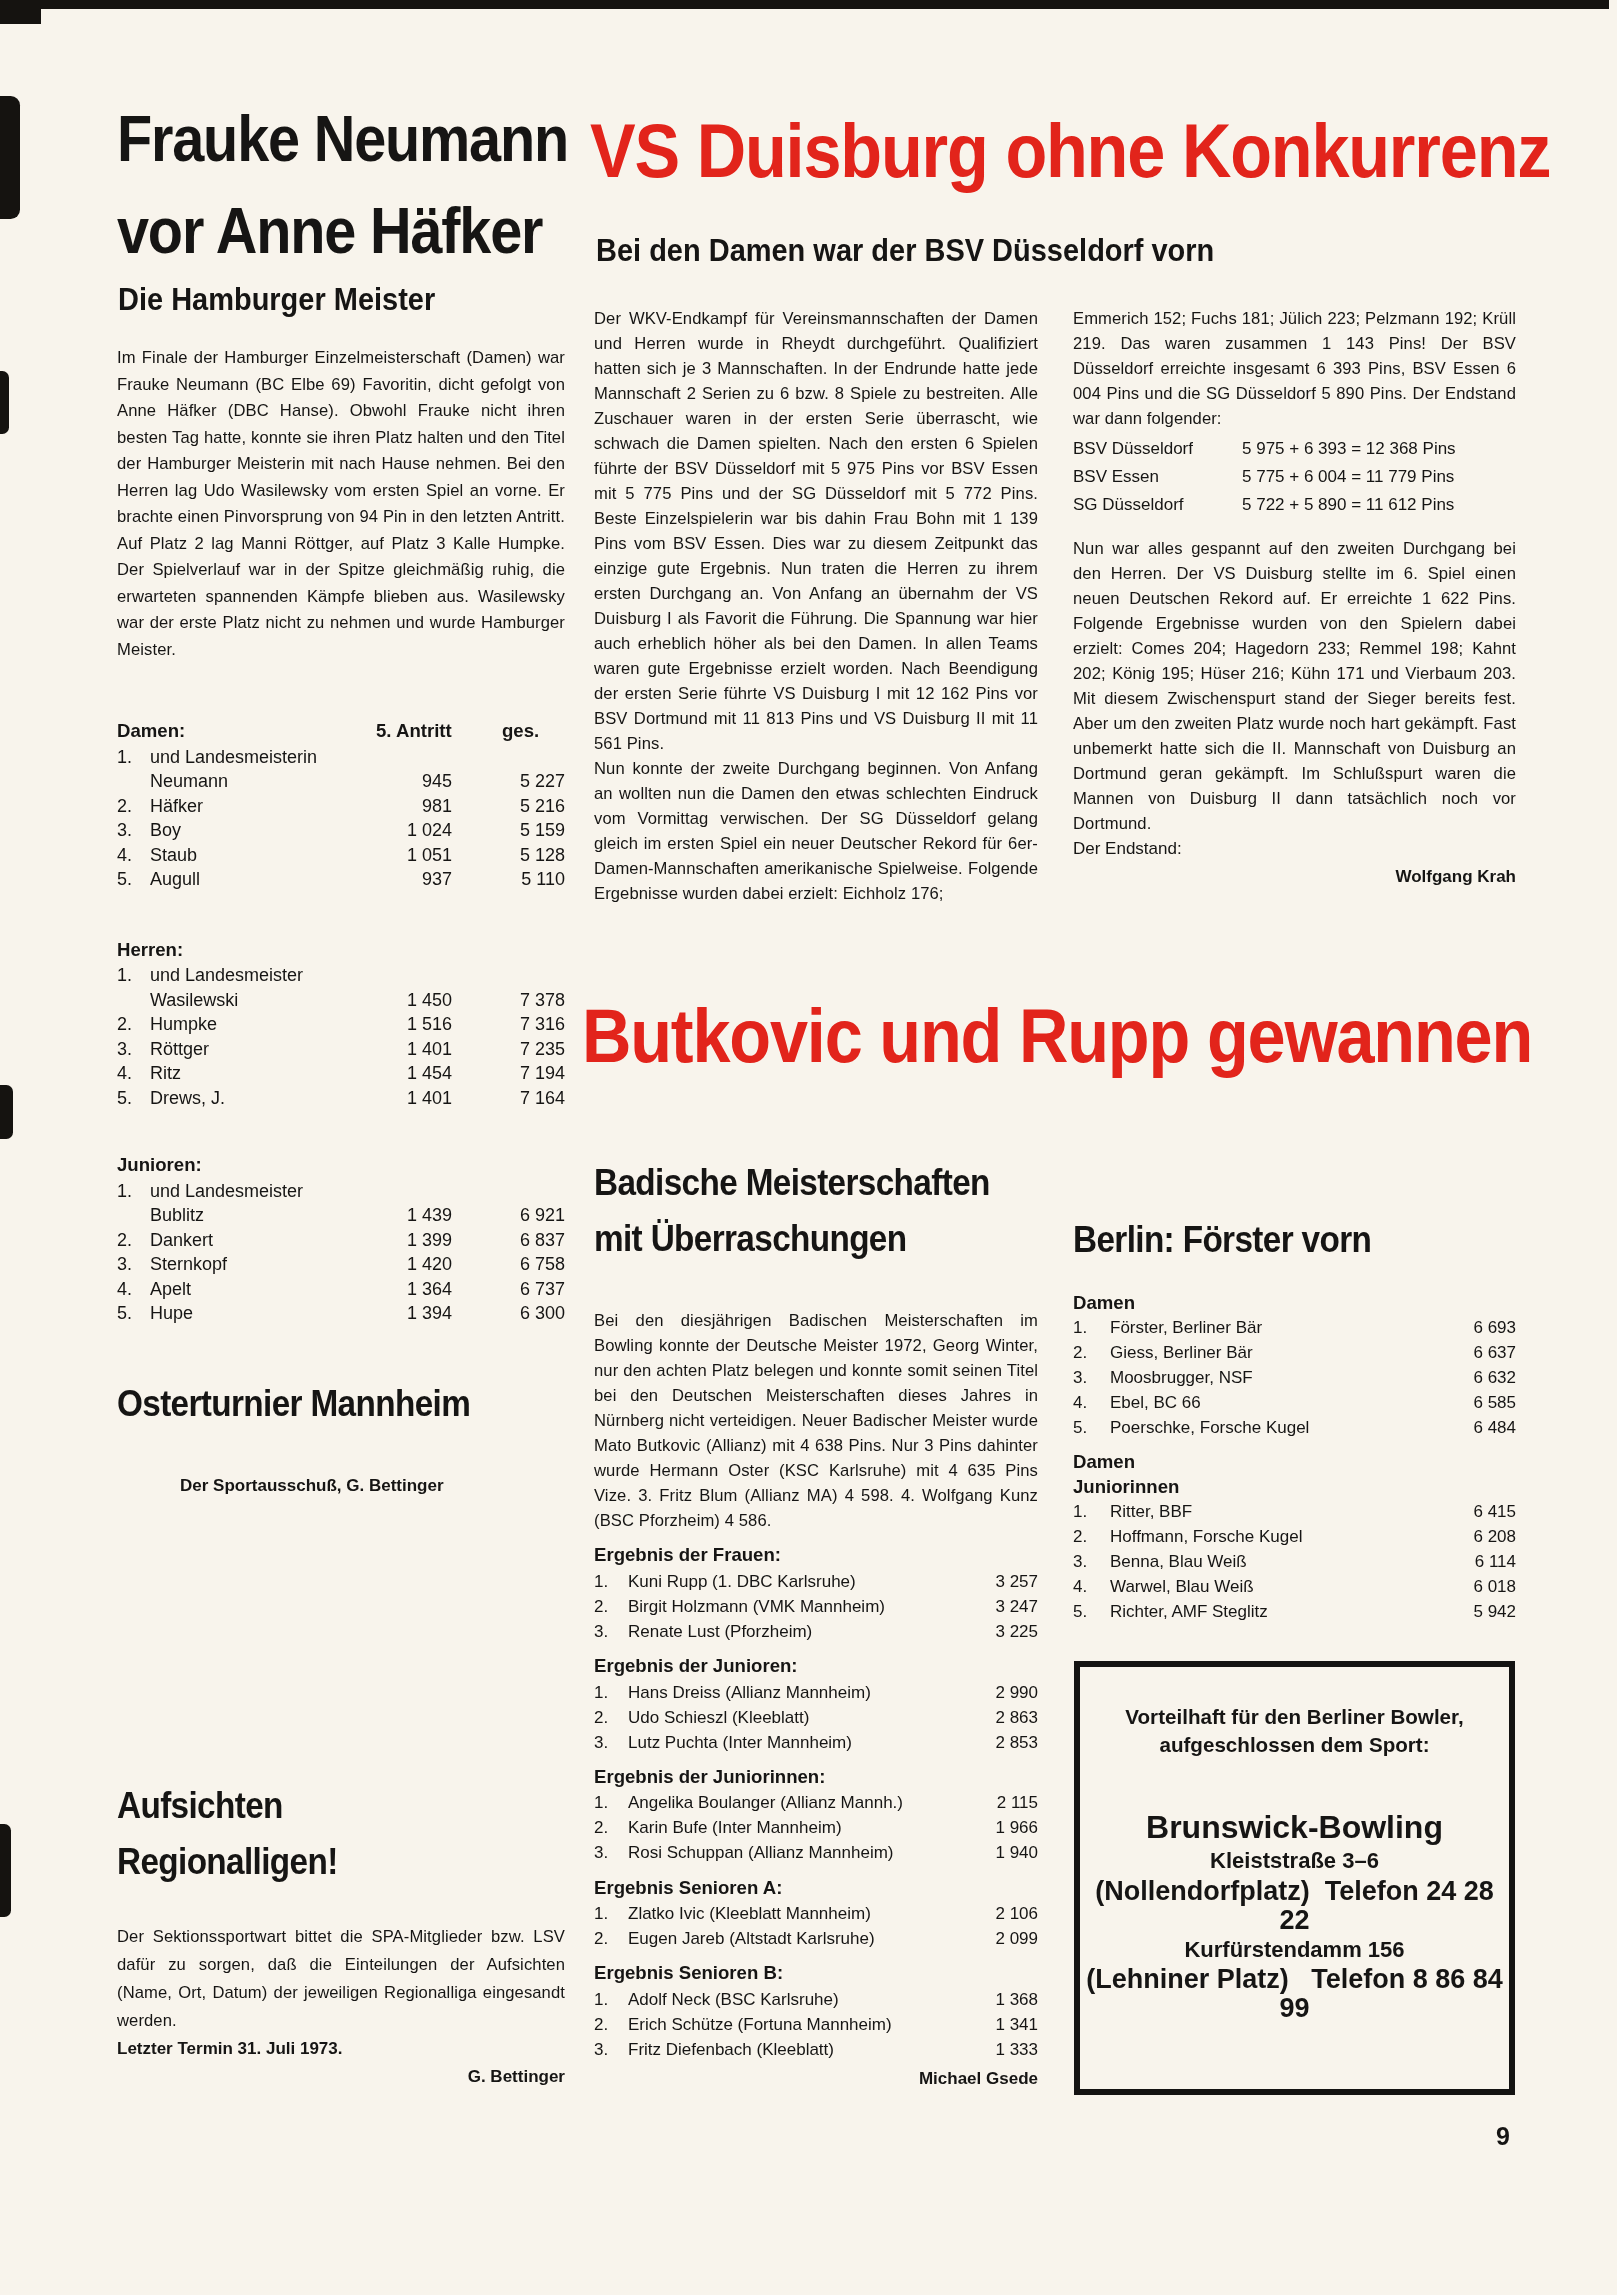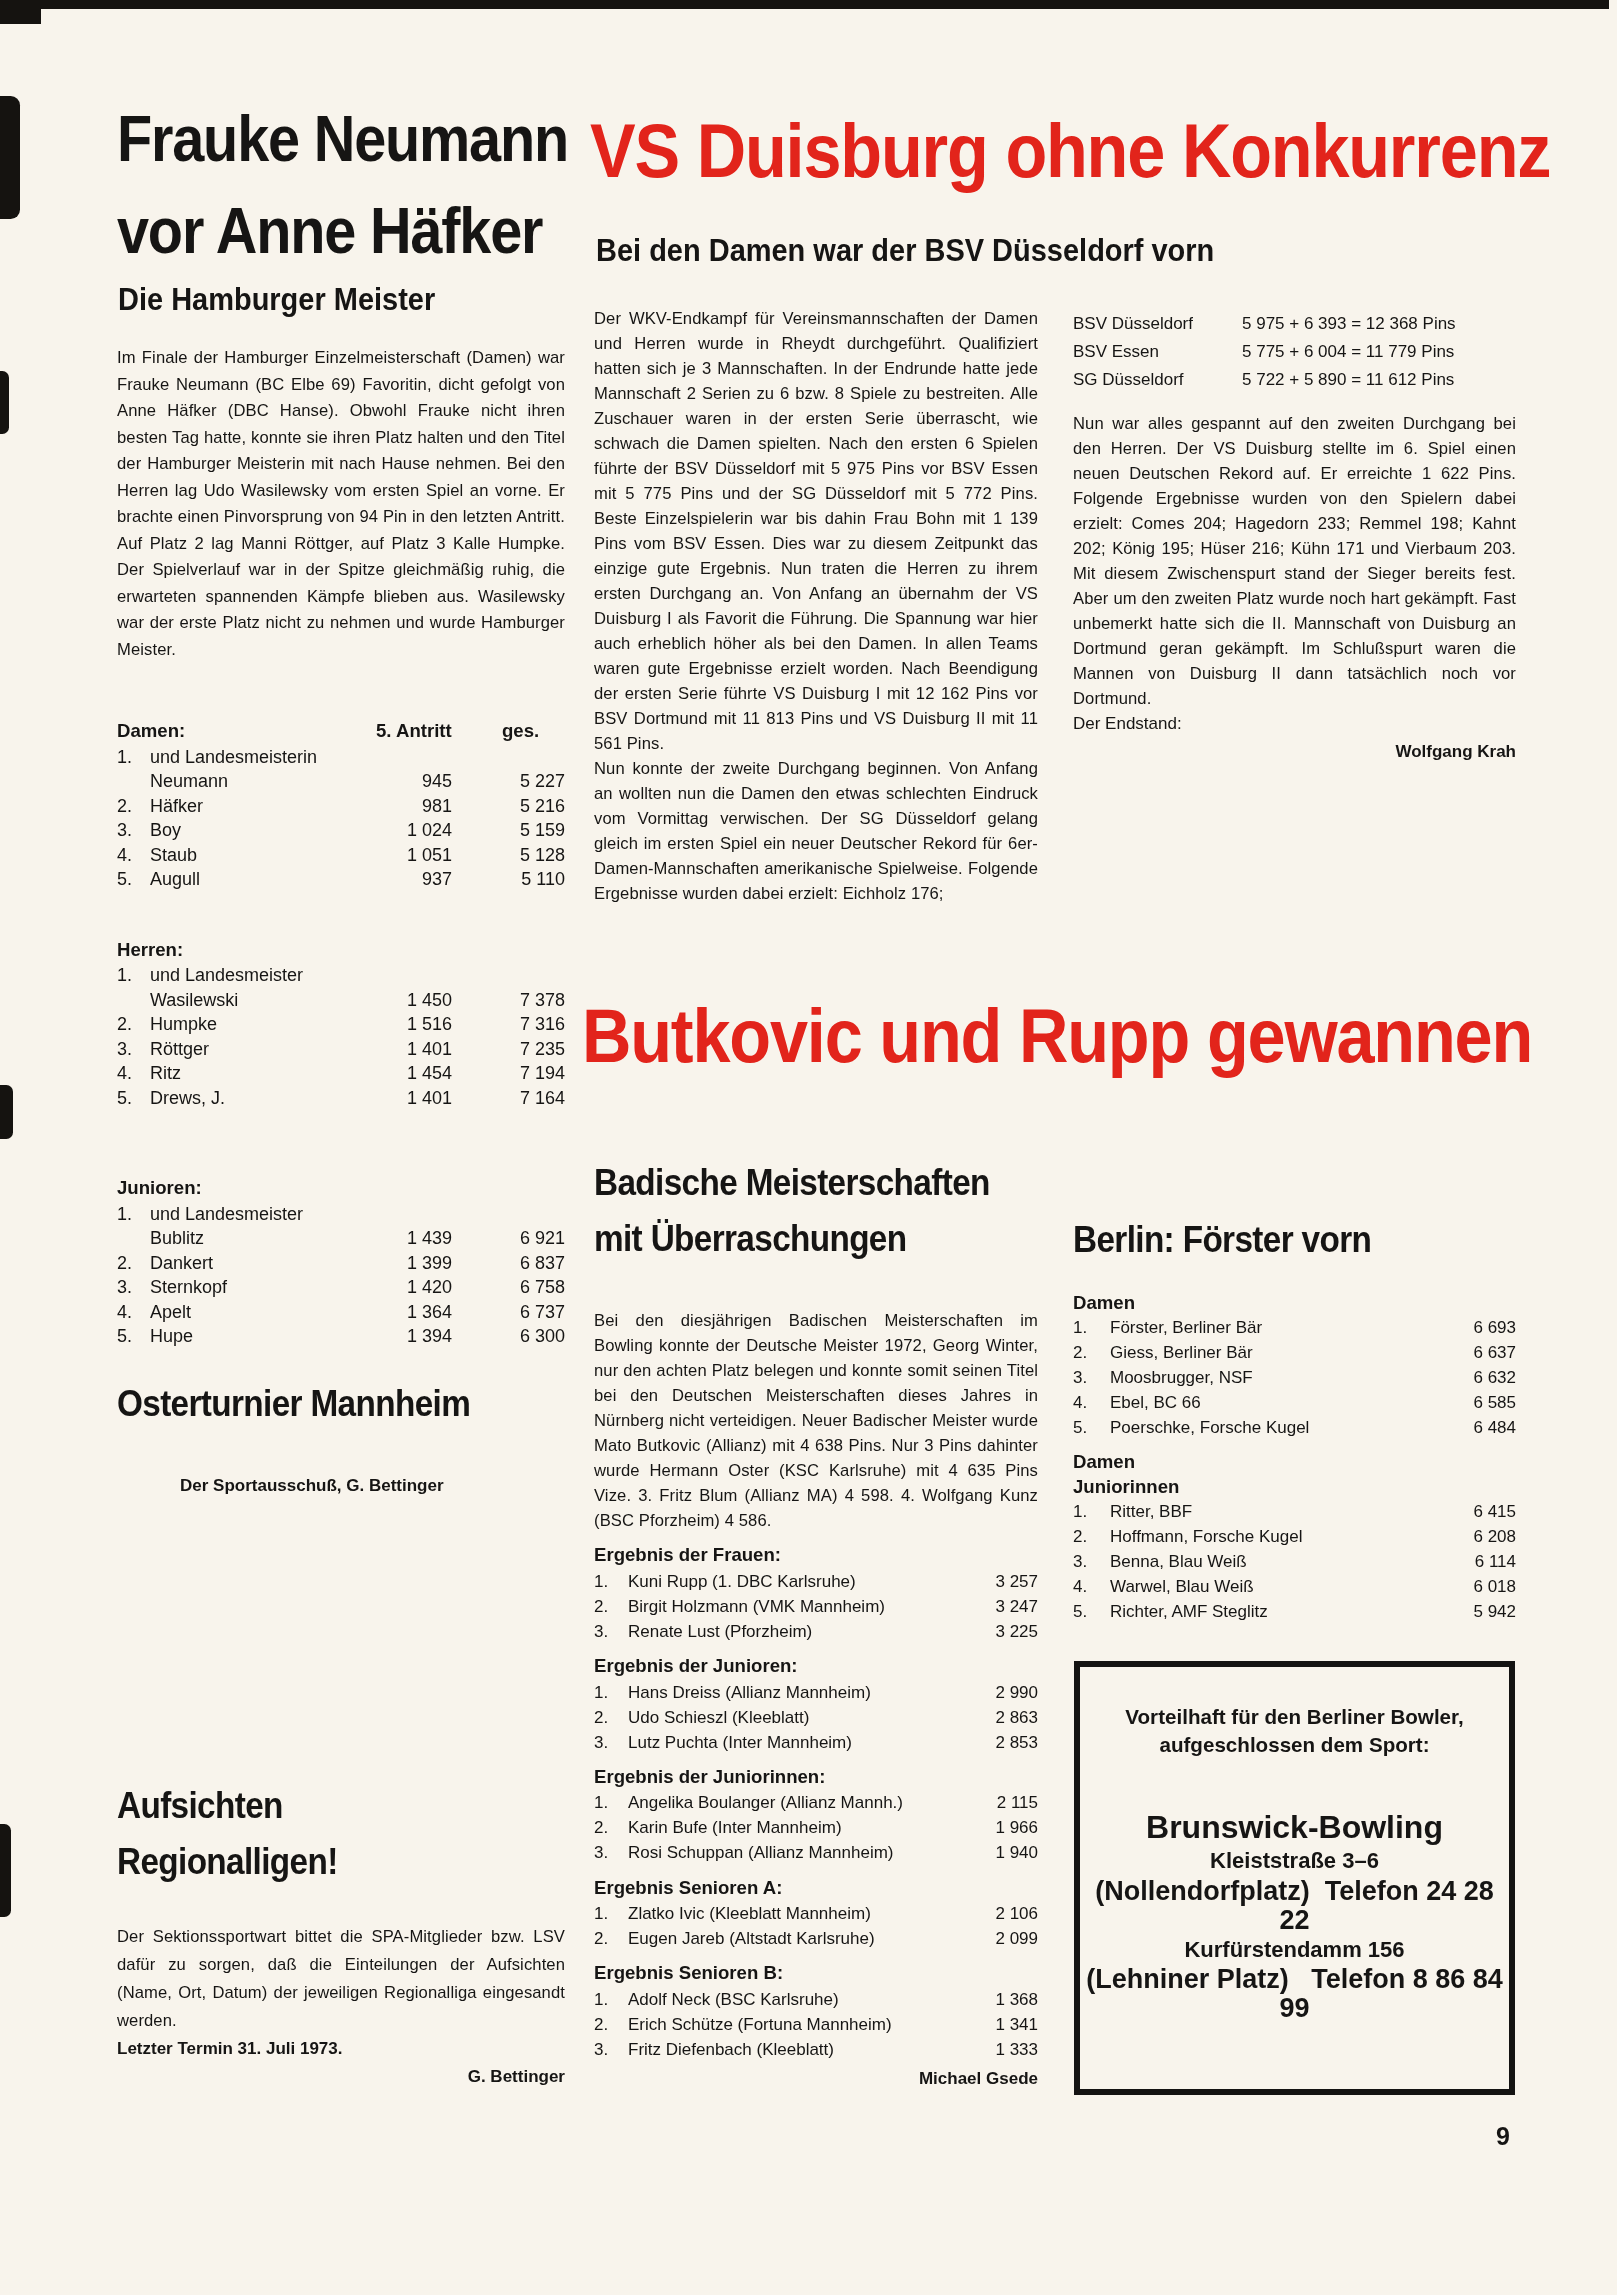--- a/index.html
+++ b/index.html
@@ -174,21 +174,21 @@
 
           <div class="trow">
             <span class="tnum">5.</span>
             <span class="tname">Drews, J.</span>
             <span class="tv1">1 401</span>
             <span class="tv2">7 164</span>
           </div>
         </div>
     </div>
 
-    <div class="rank-table" style="margin-top:65px;">
+    <div class="rank-table" style="margin-top:42px;">
       <div class="rank-head">
         <span>Junioren:</span>
       </div>
       <div>
 
           <div class="trow">
             <span class="tnum">1.</span>
             <span class="tname">und Landesmeister</span>
             <span class="tv1"></span>
             <span class="tv2"></span>
@@ -249,20 +249,21 @@
 
   <div class="abs headline-red" style="left:590px;top:111px;">VS Duisburg ohne Konkurrenz</div>
   <div class="abs subhead" style="left:596px;top:232px;">Bei den Damen war der BSV Düsseldorf vorn</div>
 
   <div class="abs" style="left:594px;top:306px;width:444px;">
     <div class="body-text tight">Der WKV-Endkampf für Vereinsmannschaften der Damen und Herren wurde in Rheydt durchgeführt. Qualifiziert hatten sich je 3 Mannschaften. In der Endrunde hatte jede Mannschaft 2 Serien zu 6 bzw. 8 Spiele zu bestreiten. Alle Zuschauer waren in der ersten Serie überrascht, wie schwach die Damen spielten. Nach den ersten 6 Spielen führte der BSV Düsseldorf mit 5 975 Pins vor BSV Essen mit 5 775 Pins und der SG Düsseldorf mit 5 772 Pins. Beste Einzelspielerin war bis dahin Frau Bohn mit 1 139 Pins vom BSV Essen. Dies war zu diesem Zeitpunkt das einzige gute Ergebnis. Nun traten die Herren zu ihrem ersten Durchgang an. Von Anfang an übernahm der VS Duisburg I als Favorit die Führung. Die Spannung war hier auch erheblich höher als bei den Damen. In allen Teams waren gute Ergebnisse erzielt worden. Nach Beendigung der ersten Serie führte VS Duisburg I mit 12 162 Pins vor BSV Dortmund mit 11 813 Pins und VS Duisburg II mit 11 561 Pins.</div>
     <div class="body-text tight">Nun konnte der zweite Durchgang beginnen. Von Anfang an wollten nun die Damen den etwas schlechten Eindruck vom Vormittag verwischen. Der SG Düsseldorf gelang gleich im ersten Spiel ein neuer Deutscher Rekord für 6er-Damen-Mannschaften amerikanische Spielweise. Folgende Ergebnisse wurden dabei erzielt: Eichholz 176;</div>
   </div>
 
   <div class="abs" style="left:1073px;top:306px;width:443px;">
+    <div class="body-text tight">Emmerich 152; Fuchs 181; Jülich 223; Pelzmann 192; Krüll 219. Das waren zusammen 1 143 Pins! Der BSV Düsseldorf erreichte insgesamt 6 393 Pins, BSV Essen 6 004 Pins und die SG Düsseldorf 5 890 Pins. Der Endstand war dann folgender:</div>
     <div style="margin-top:4px;">
 
         <div class="srow">
           <span class="sname">BSV Düsseldorf</span>
           <span class="sformula">5 975 + 6 393 = 12 368 Pins</span>
         </div>
 
         <div class="srow">
           <span class="sname">BSV Essen</span>
           <span class="sformula">5 775 + 6 004 = 11 779 Pins</span>

